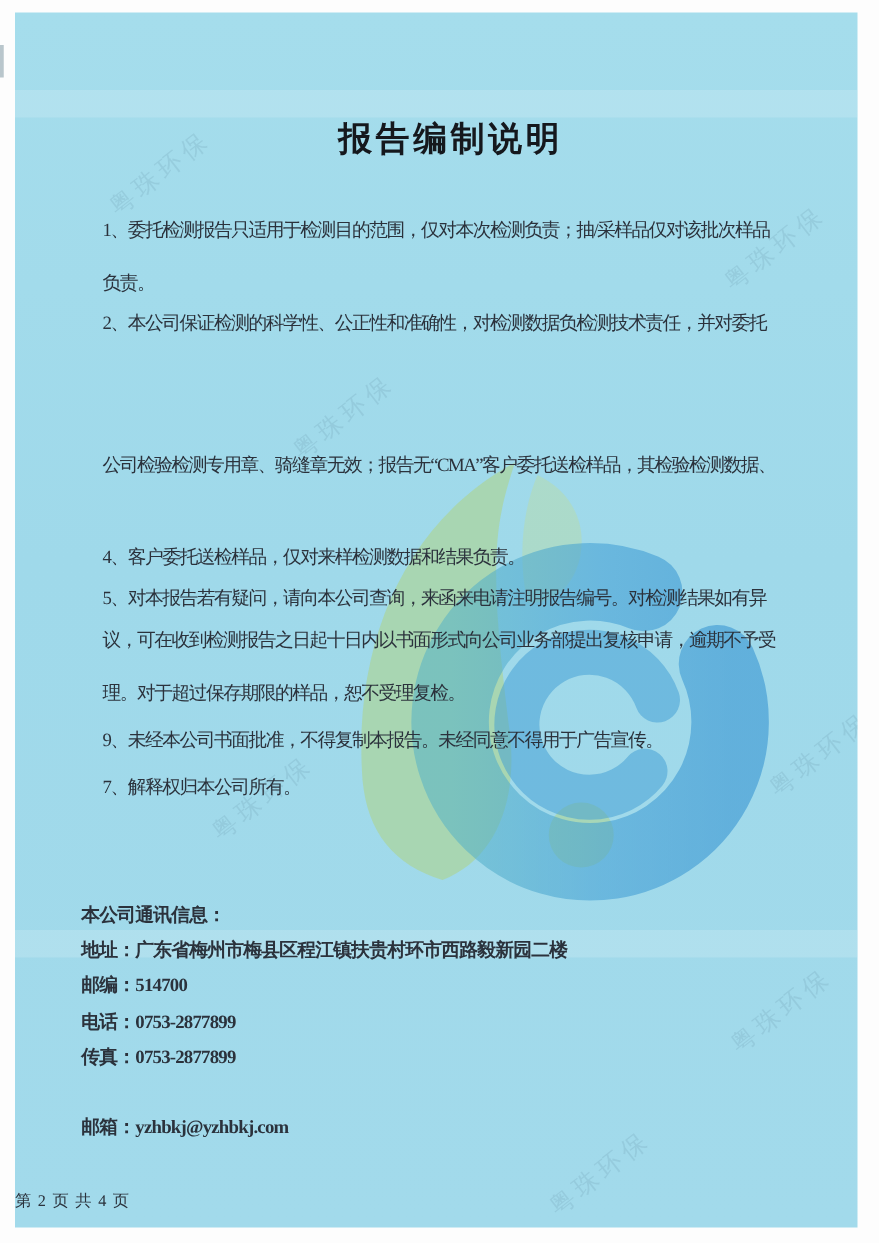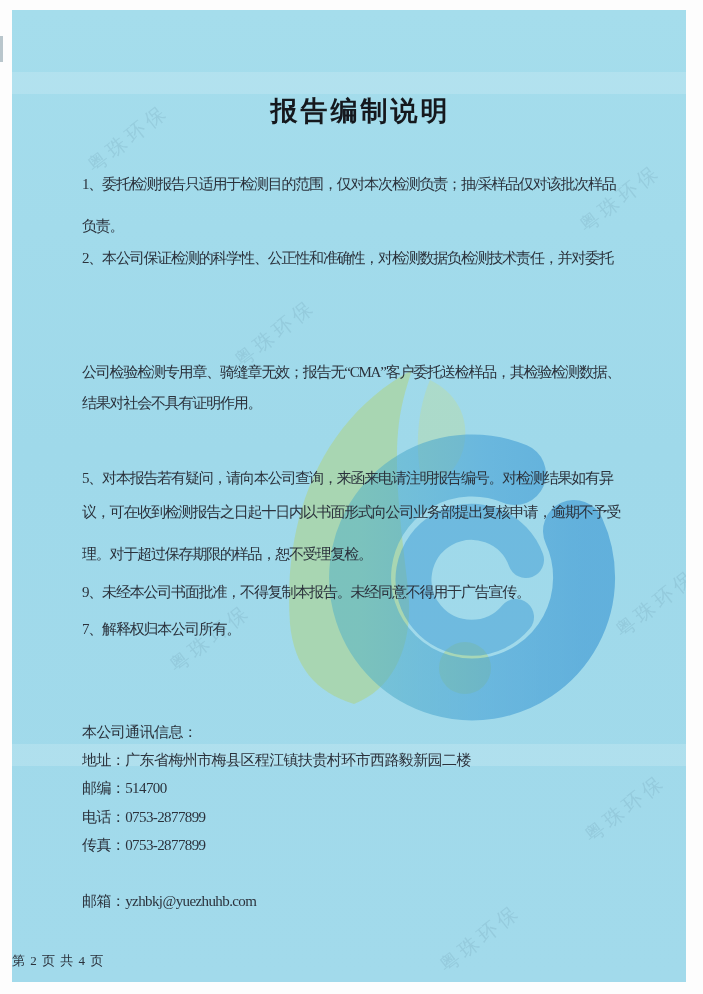--- a/index.html
+++ b/index.html
@@ -50,25 +50,26 @@
   .bline {
     position: absolute;
     left: 70px;
     white-space: nowrap;
     font-size: 15px;
     letter-spacing: -1.2px;
     color: #2b323c;
   }
   .contact-line {
     position: absolute;
-    left: 70px;
+    left: 53px;
     white-space: nowrap;
     font-size: 15px;
     letter-spacing: -0.6px;
     color: #2b323c;
+    font-weight: bold;
   }
   .page-footer {
     position: absolute;
     top: 942px;
     left: 0;
     width: 100%;
     text-align: left;
     font-size: 13px;
     letter-spacing: 1px;
     color: #2b323c;
@@ -139,30 +140,30 @@
     <div class="faint-wm" style="left:150px; top:615px">粤珠环保</div>
     <div class="faint-wm" style="left:565px; top:785px">粤珠环保</div>
     <div class="faint-wm" style="left:420px; top:915px">粤珠环保</div>
 
     <h1 class="page-title">报告编制说明</h1>
 
     <div class="bline" style="top:165px">1、委托检测报告只适用于检测目的范围，仅对本次检测负责；抽/采样品仅对该批次样品</div>
     <div class="bline" style="top:207px">负责。</div>
     <div class="bline" style="top:239px">2、本公司保证检测的科学性、公正性和准确性，对检测数据负检测技术责任，并对委托</div>
     <div class="bline" style="top:353px">公司检验检测专用章、骑缝章无效；报告无“CMA”客户委托送检样品，其检验检测数据、</div>
-    <div class="bline" style="top:384px">结果对社会不具有证明作用。</div>
+    <div class="bline" style="top:426px">4、客户委托送检样品，仅对来样检测数据和结果负责。</div>
     <div class="bline" style="top:459px">5、对本报告若有疑问，请向本公司查询，来函来电请注明报告编号。对检测结果如有异</div>
     <div class="bline" style="top:493px">议，可在收到检测报告之日起十日内以书面形式向公司业务部提出复核申请，逾期不予受</div>
     <div class="bline" style="top:535px">理。对于超过保存期限的样品，恕不受理复检。</div>
     <div class="bline" style="top:573px">9、未经本公司书面批准，不得复制本报告。未经同意不得用于广告宣传。</div>
     <div class="bline" style="top:610px">7、解释权归本公司所有。</div>
 
     <div class="contact-line" style="top:713px">本公司通讯信息：</div>
     <div class="contact-line" style="top:741px">地址：广东省梅州市梅县区程江镇扶贵村环市西路毅新园二楼</div>
     <div class="contact-line" style="top:769px">邮编：514700</div>
     <div class="contact-line" style="top:798px">电话：0753-2877899</div>
     <div class="contact-line" style="top:826px">传真：0753-2877899</div>
-    <div class="contact-line" style="top:882px">邮箱：yzhbkj@yuezhuhb.com</div>
+    <div class="contact-line" style="top:882px">邮箱：yzhbkj@yzhbkj.com</div>
 
     <div class="page-footer">第 2 页 共 4 页</div>
 
   </div>
 </div>
 
 </body></html>

